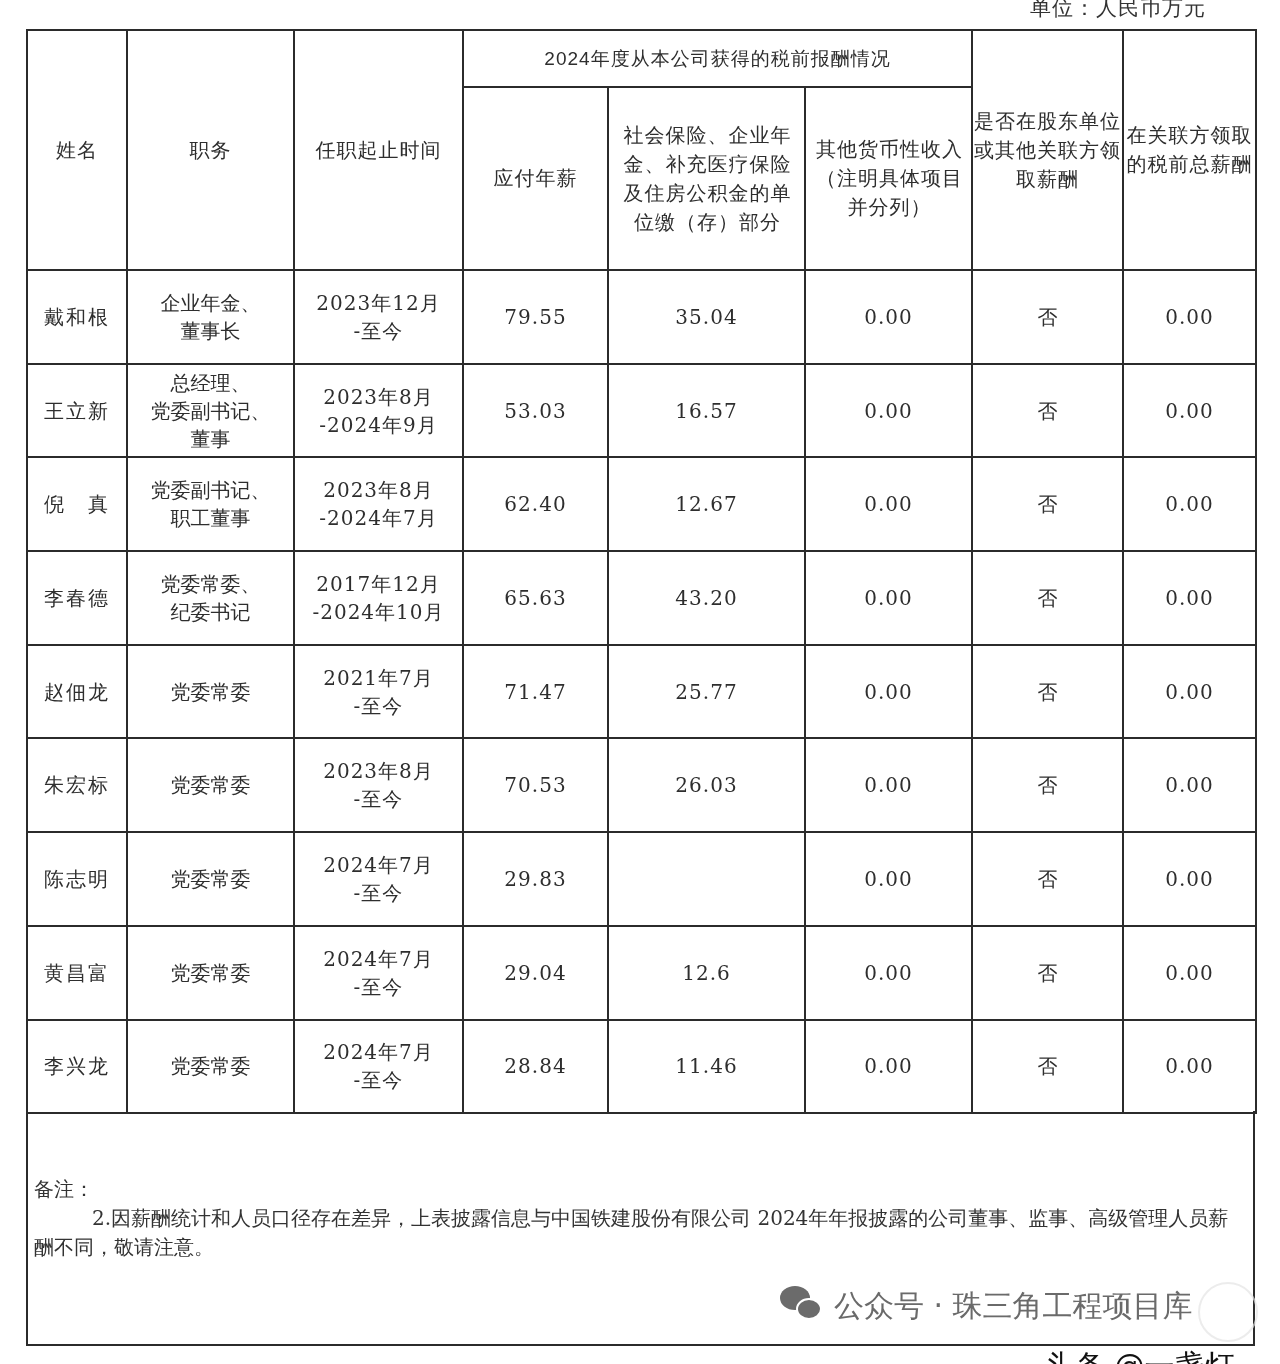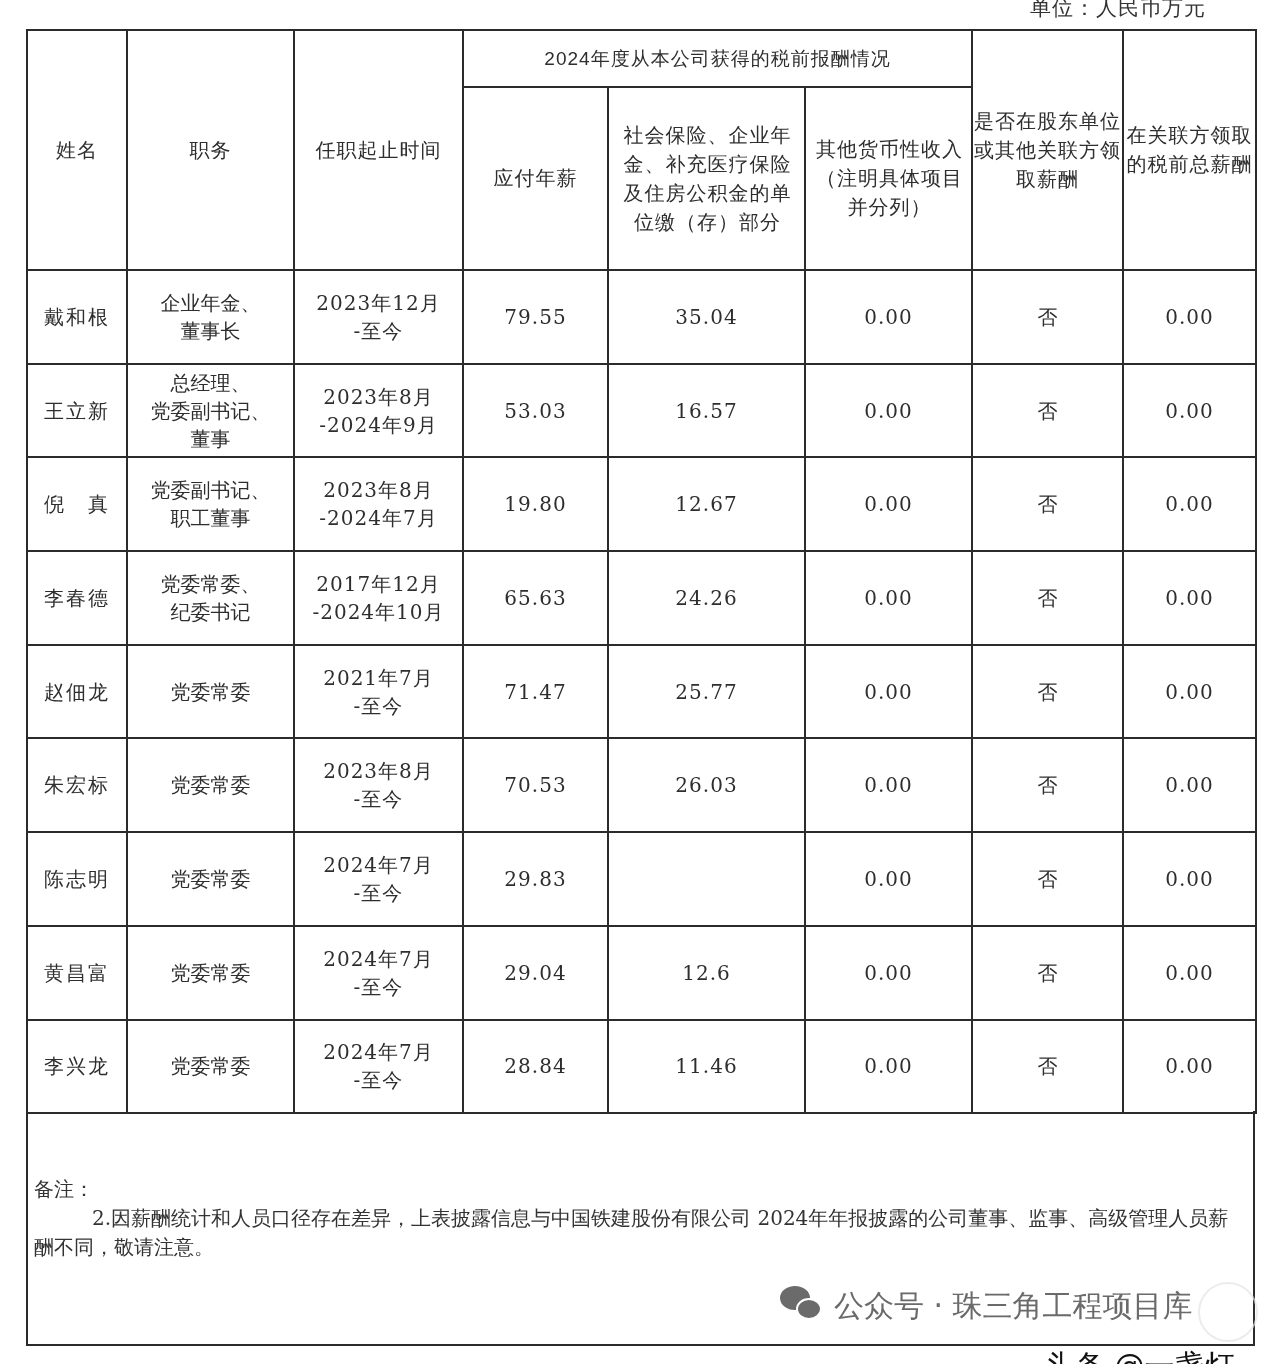--- a/index.html
+++ b/index.html
@@ -183,38 +183,38 @@
       <tr>
         <td class="name">倪　真</td>
         <td>
           <div>党委副书记、</div>
           <div>职工董事</div>
         </td>
         <td class="num">
           <div>2023年8月</div>
           <div>-2024年7月</div>
         </td>
-        <td class="num">19.80</td>
+        <td class="num">62.40</td>
         <td class="num">12.67</td>
         <td class="num">0.00</td>
         <td>否</td>
         <td class="num">0.00</td>
       </tr>
       <tr>
         <td class="name">李春德</td>
         <td>
           <div>党委常委、</div>
           <div>纪委书记</div>
         </td>
         <td class="num">
           <div>2017年12月</div>
           <div>-2024年10月</div>
         </td>
         <td class="num">65.63</td>
-        <td class="num">24.26</td>
+        <td class="num">43.20</td>
         <td class="num">0.00</td>
         <td>否</td>
         <td class="num">0.00</td>
       </tr>
       <tr>
         <td class="name">赵佃龙</td>
         <td>
           <div>党委常委</div>
         </td>
         <td class="num">

